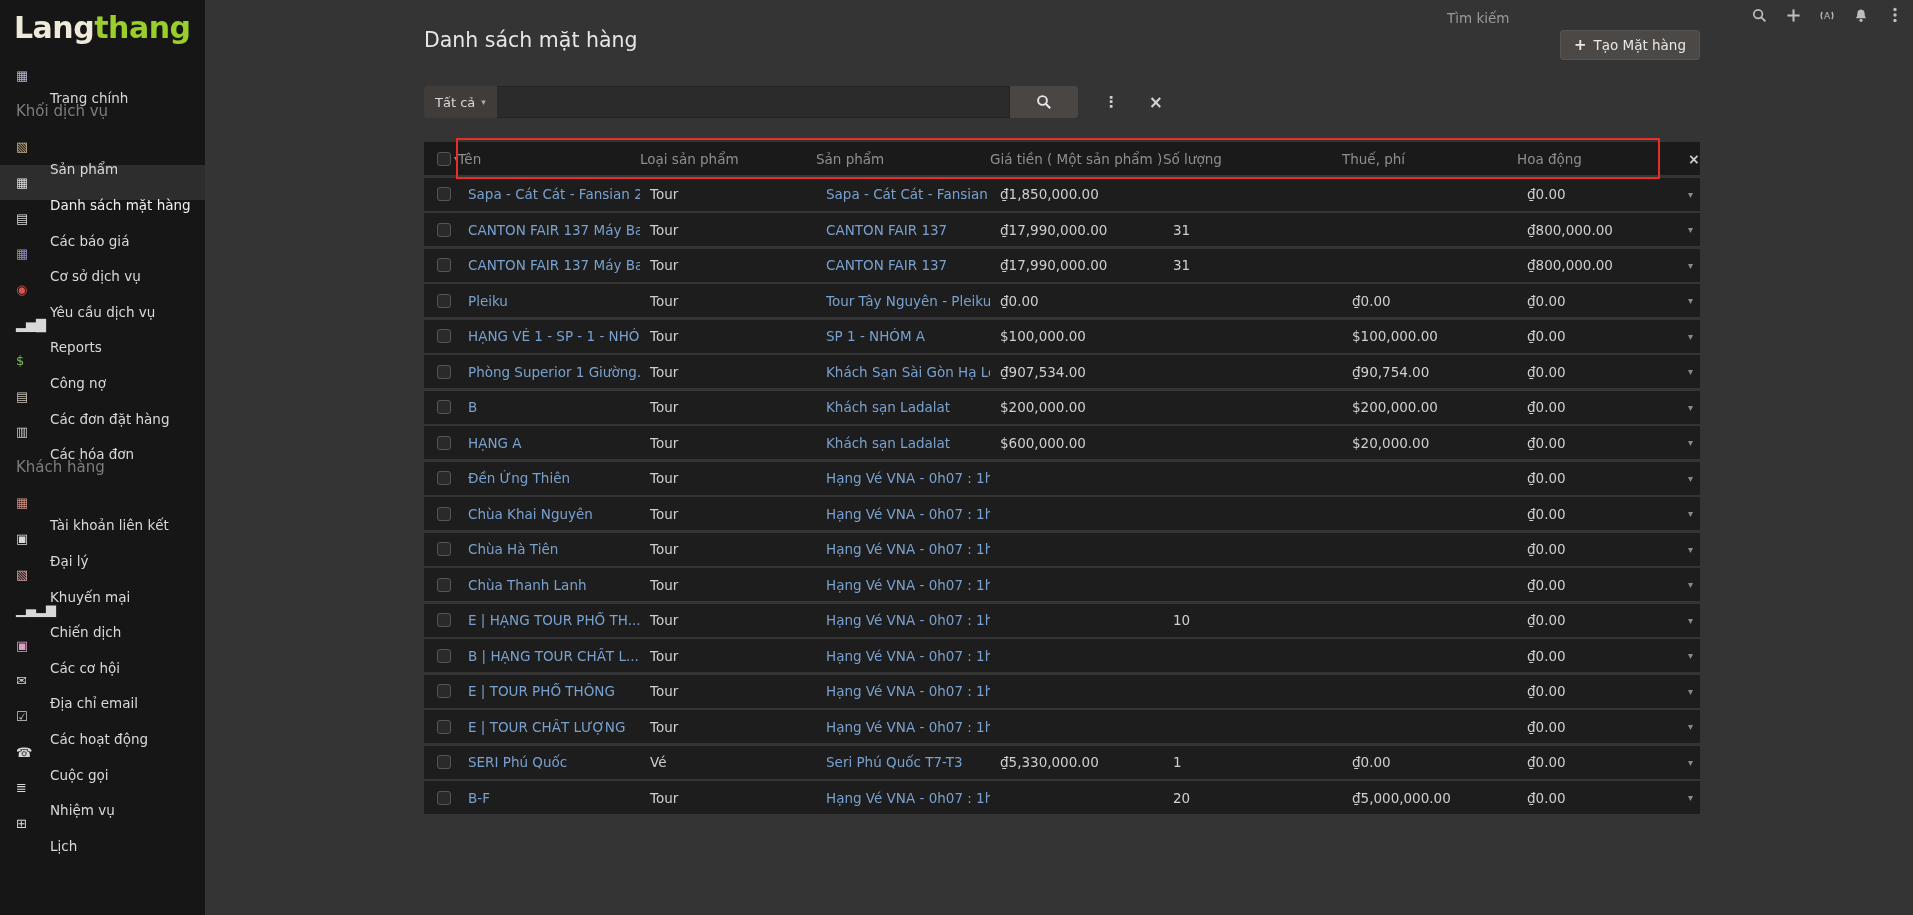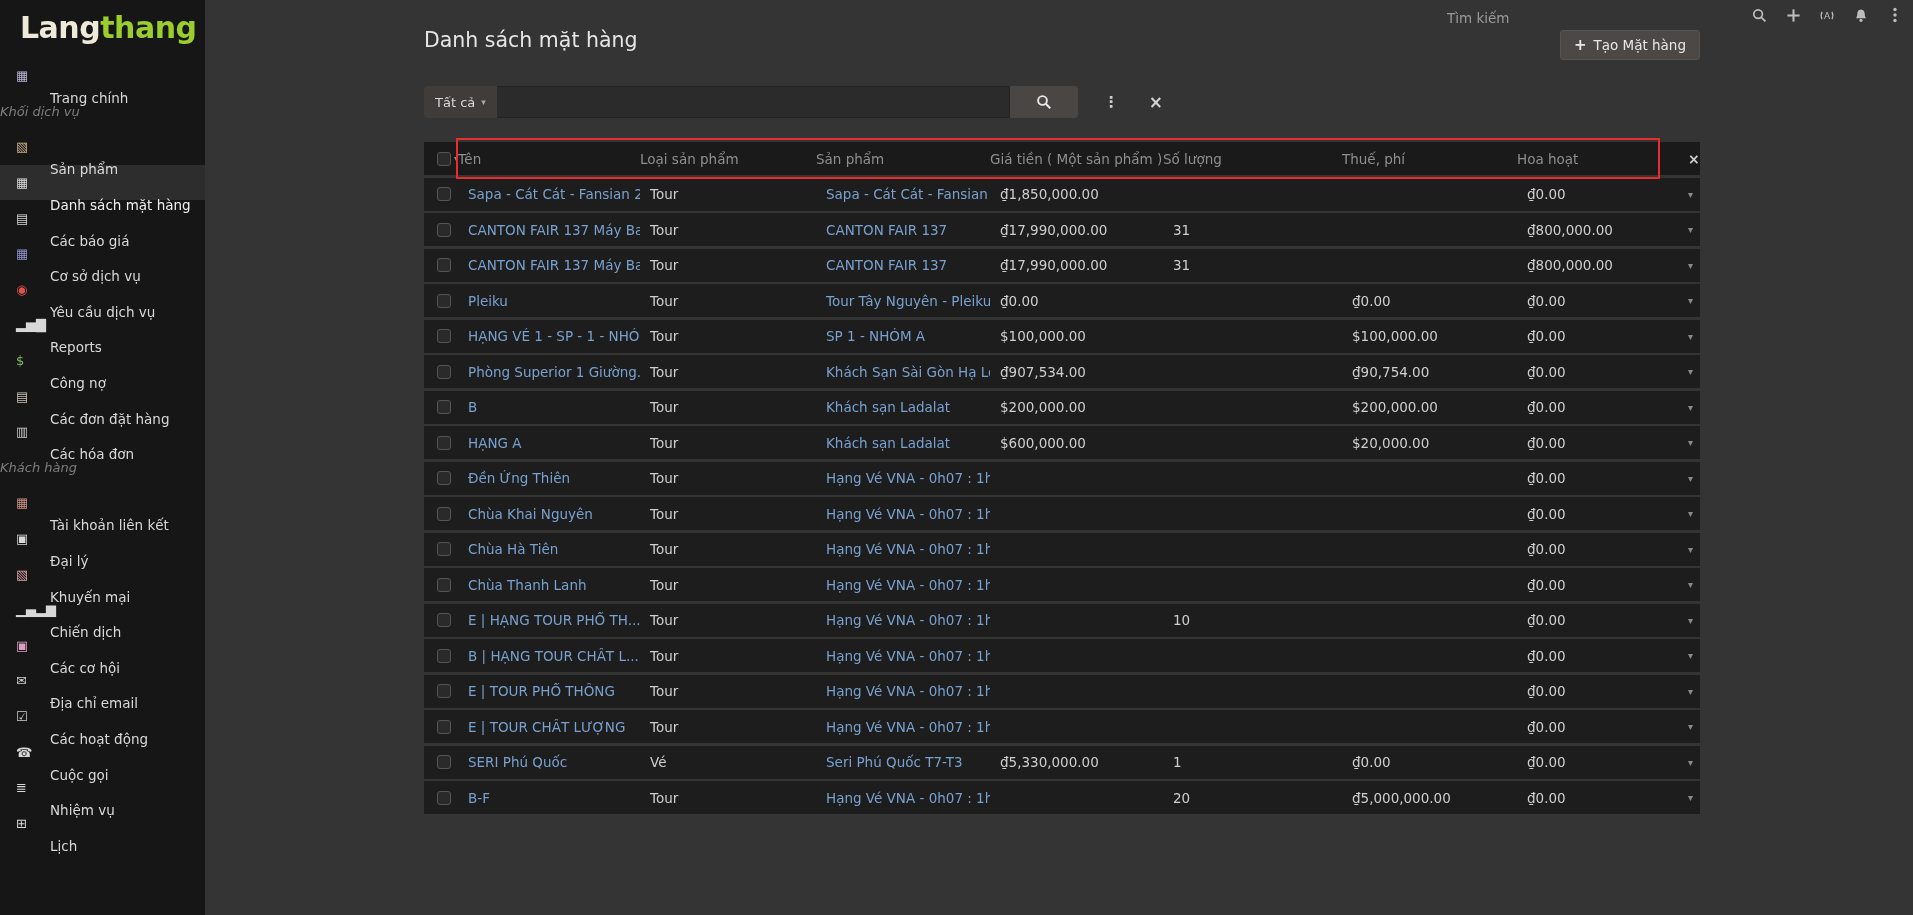--- a/index.html
+++ b/index.html
@@ -5,28 +5,28 @@
   * { margin:0; padding:0; box-sizing:border-box; }
   html,body { width:1913px; height:915px; overflow:hidden; }
   body {
     background:#343434;
     font-family:"DejaVu Sans","Liberation Sans",sans-serif;
     color:#dcdcdc; position:relative; font-size:13.5px;
   }
 
   
   .sidebar { position:absolute; left:0; top:0; width:205px; height:915px; background:#161616; z-index:10; }
-  .logo { height:58px; padding:10px 0 0 20px; font-size:30px; font-weight:800; letter-spacing:-0.5px; cursor:pointer; white-space:nowrap; }
+  .logo { height:58px; padding:10px 0 0 14px; font-size:30px; font-weight:800; letter-spacing:-0.5px; cursor:pointer; white-space:nowrap; }
   .logo .p1 { color:#efe9d9; }
   .logo .p2 { color:#9bce2d; }
   .nav-item { height:35.6px; display:flex; align-items:center; padding-left:16px; cursor:pointer; color:#d9d9d9; }
   .nav-item.active { background:#2d2d2d; color:#f0f0f0; }
   .nav-item .nicon { width:22px; font-size:13px; color:#cfcfcf; display:inline-block; text-align:left; flex:none; }
   .nav-item .nlabel { margin-left:12px; white-space:nowrap;margin-top:45px; }
-  .nav-section { height:35.6px; display:flex; align-items:center; color:#7d7d7d; font-size:13px;font-style:italic; }
+  .nav-section { height:35.6px; display:flex; align-items:center; padding-left:16px; color:#7d7d7d; font-size:15px; }
 
   
   .topbar { position:absolute; left:205px; right:0; top:0; height:30px; }
   .global-search { position:absolute; left:1242px; top:6px; width:290px; height:24px; background:transparent; border:none; outline:none; color:#cfcfcf; font-size:13.5px; font-family:inherit; }
   .global-search::placeholder { color:#9a9a9a; opacity:1; }
   .tb-icons { position:absolute; right:8px; top:0; height:30px; display:flex; align-items:center; gap:14px; }
   .tb-icon { width:20px; height:20px; display:flex; align-items:center; justify-content:center; color:#bdbdbd; cursor:pointer; }
   .tb-icon svg { display:block; }
 
   
@@ -255,21 +255,21 @@
         <div class="chk-cell">
           <span class="chk"></span>
           <span class="hd-caret">▾</span>
         </div>
         <div class="hcell">Tên</div>
         <div class="hcell">Loại sản phẩm</div>
         <div class="hcell">Sản phẩm</div>
         <div class="hcell">Giá tiền ( Một sản phẩm )</div>
         <div class="hcell">Số lượng</div>
         <div class="hcell">Thuế, phí</div>
-        <div class="hcell">Hoa hoạt</div>
+        <div class="hcell">Hoa động</div>
         <div class="end-cell">
             <span class="hx">×</span>
           </div>
       </div>
       <div id="rows">
   <div class="trow">
     <div class="chk-cell">
               <span class="chk"></span>
             </div>
     <div class="cell link">Sapa - Cát Cát - Fansian 2...</div>

